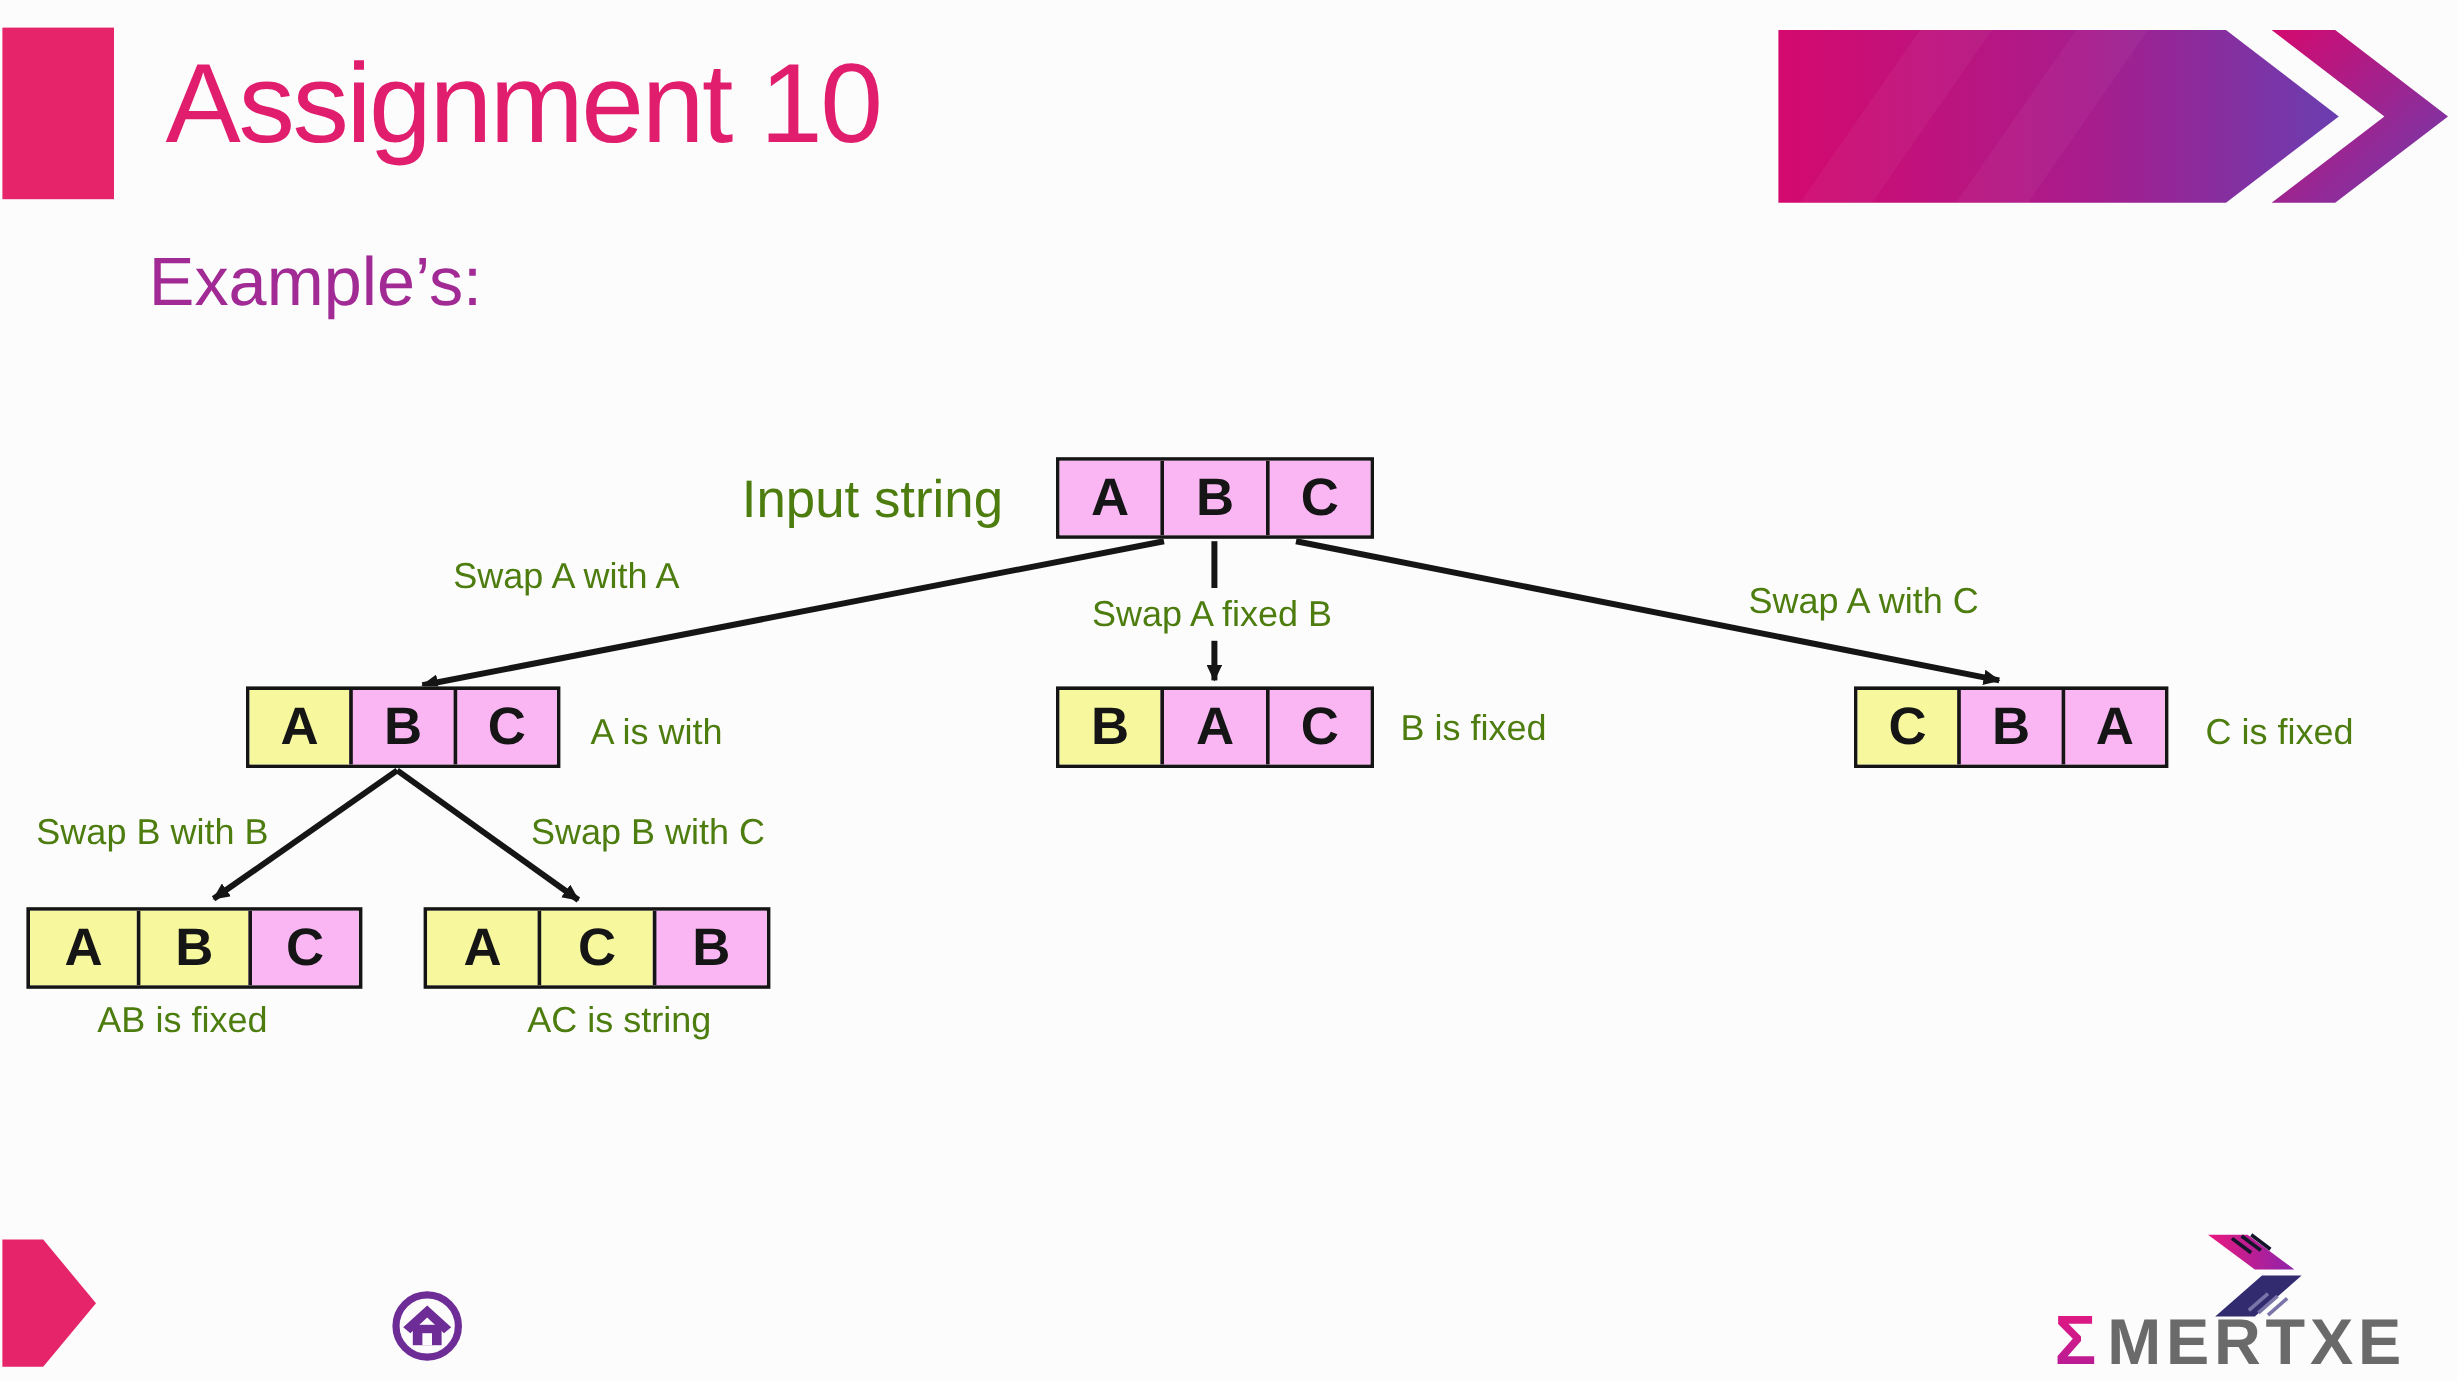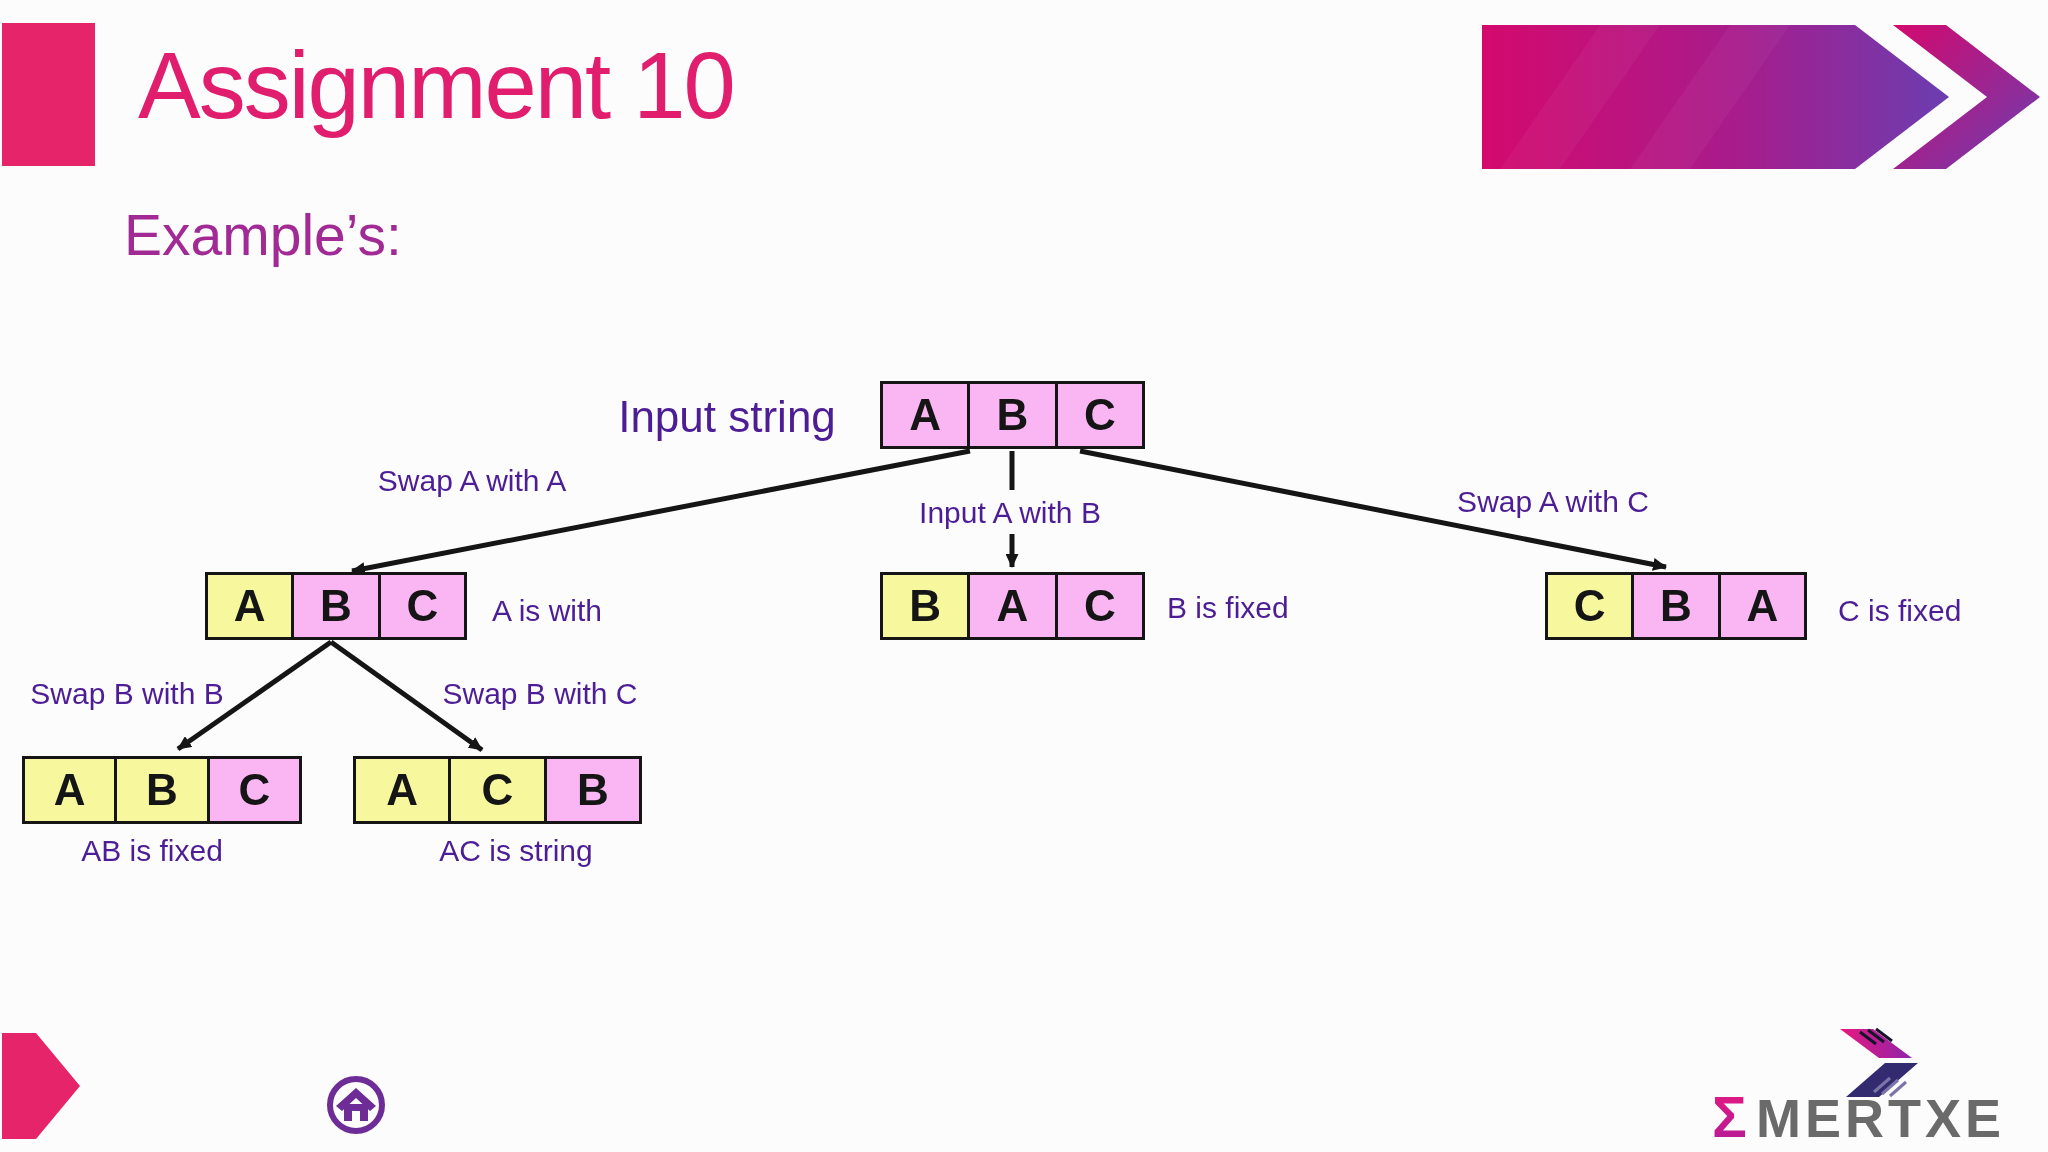--- a/index.html
+++ b/index.html
@@ -31,21 +31,21 @@
     border:3px solid #151515;background:#fff;
   }
   .cell{
     flex:1;display:flex;align-items:center;justify-content:center;
     font-size:44px;font-weight:bold;color:#151515;
   }
   .cell + .cell{border-left:3px solid #151515;}
   .cell.free{background:var(--cell_pink);}
   .cell.fixed{background:var(--cell_yellow);}
   
-  .lbl{position:absolute;white-space:nowrap;font-size:30px;color:#4c1d95;}
+  .lbl{position:absolute;white-space:nowrap;font-size:30px;color:#4d7c0f;}
   .center{transform:translate(-50%,-50%);}
   .vcenter{transform:translate(0,-50%);}
   .input-label{font-size:44px;}
   
   .logo-word{fill:var(--logo_gray);font-size:54px;font-weight:bold;letter-spacing:4px;}
   .logo-sigma{font-size:58px;font-weight:bold;}
   svg text{font-family:"Liberation Sans","DejaVu Sans",sans-serif;}
 </style>
 </head>
 <body>
@@ -102,21 +102,21 @@
 
   <div class="lbl input-label center" style="left:727px;top:417px">Input string</div>
 
   <div class="node" style="left:880px;top:381px;width:265px">
     <div class="cell free">A</div>
     <div class="cell free">B</div>
     <div class="cell free">C</div>
   </div>
 
   <div class="lbl center" style="left:472px;top:481px">Swap A with A</div>
-  <div class="lbl center" style="left:1010px;top:513px">Input A with B</div>
+  <div class="lbl center" style="left:1010px;top:513px">Swap A fixed B</div>
   <div class="lbl center" style="left:1553px;top:502px">Swap A with C</div>
 
   <div class="node" style="left:205px;top:572px;width:262px">
     <div class="cell fixed">A</div>
     <div class="cell free">B</div>
     <div class="cell free">C</div>
   </div>
   <div class="node" style="left:880px;top:572px;width:265px">
     <div class="cell fixed">B</div>
     <div class="cell free">A</div>

